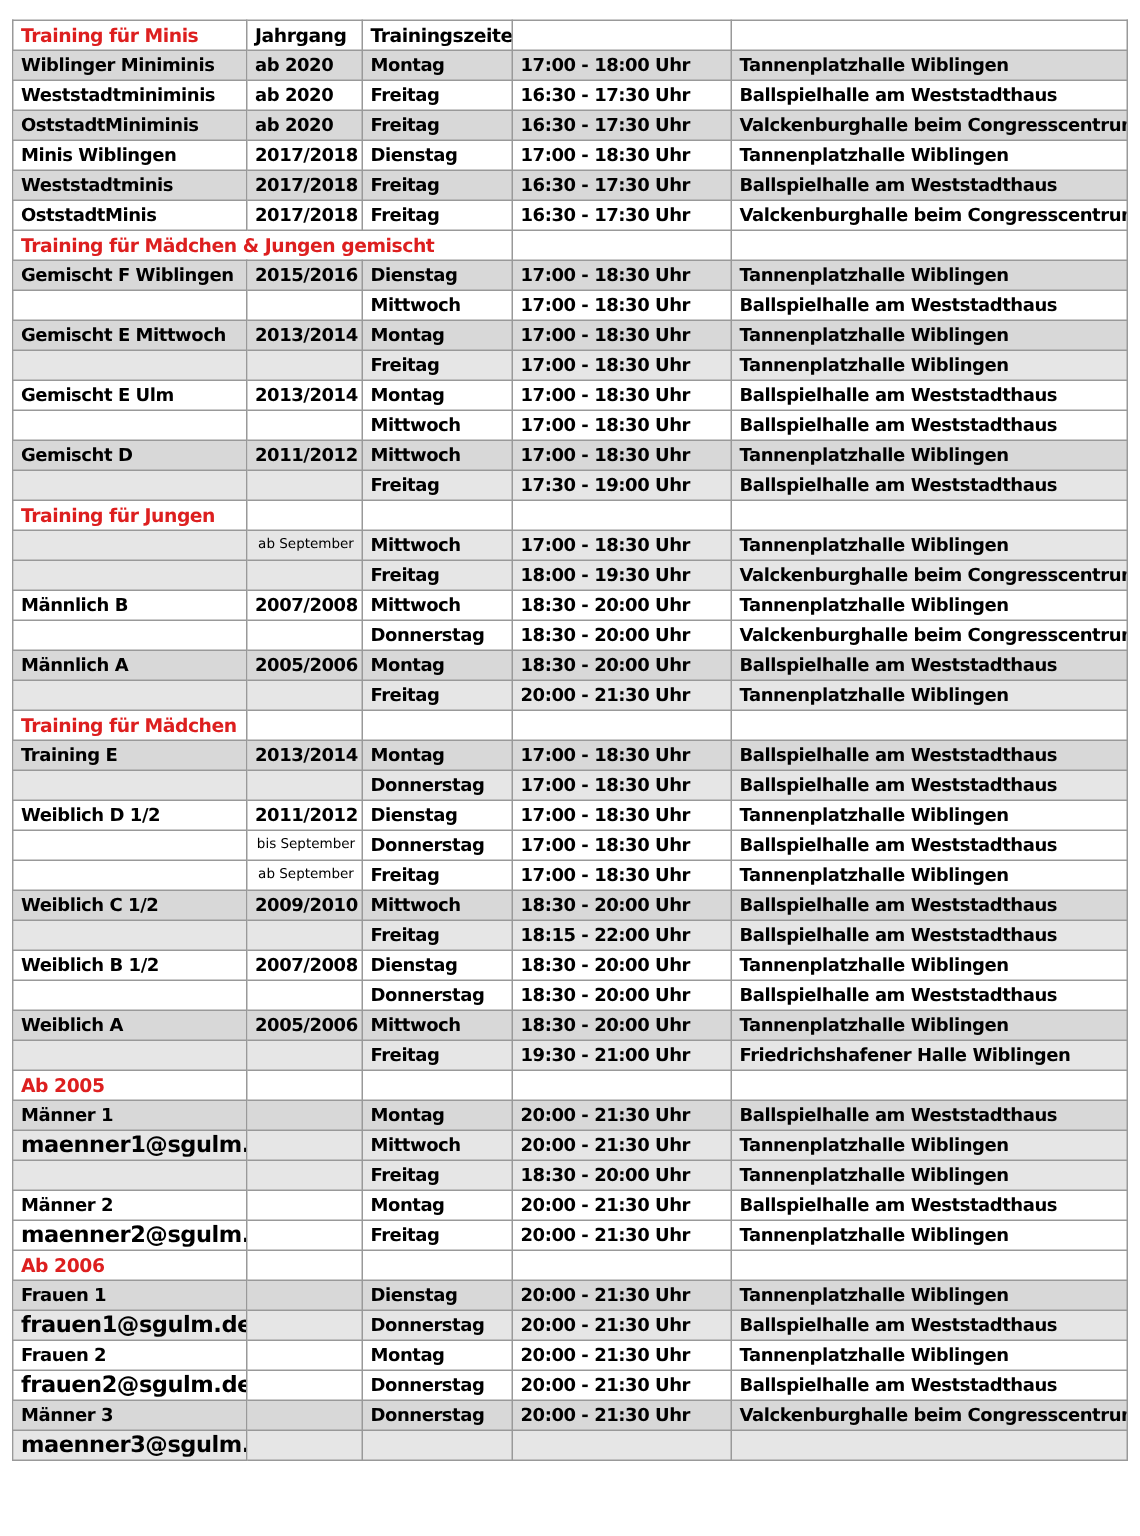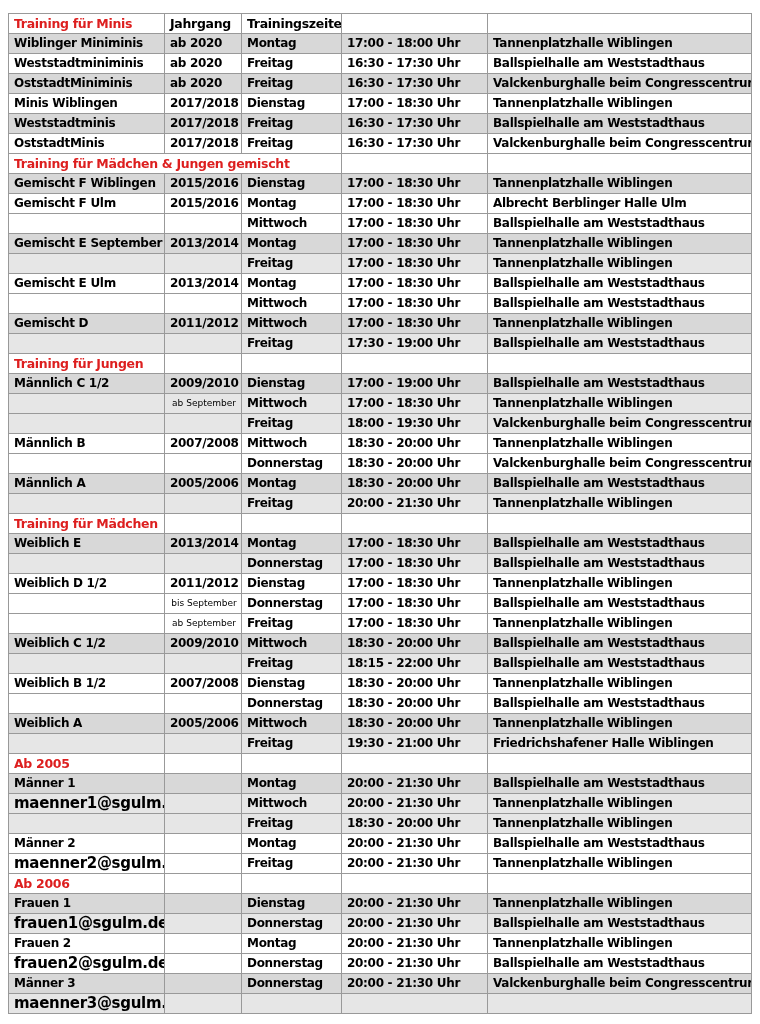--- a/index.html
+++ b/index.html
@@ -98,35 +98,28 @@
           <td></td>
         </tr>
         <tr class="g1">
           <td class="team">Gemischt F Wiblingen</td>
           <td class="year">2015/2016</td>
           <td class="day">Dienstag</td>
           <td class="time">17:00 - 18:30 Uhr</td>
           <td class="loc">Tannenplatzhalle Wiblingen</td>
         </tr>
         <tr class="w">
-          <td class="team">Gemischt F Ulm</td>
-          <td class="year">2015/2016</td>
-          <td class="day">Montag</td>
-          <td class="time">17:00 - 18:30 Uhr</td>
-          <td class="loc">Albrecht Berblinger Halle Ulm</td>
-        </tr>
-        <tr class="w">
-          <td class="team"></td>
-          <td class="year"></td>
-          <td class="day">Mittwoch</td>
-          <td class="time">17:00 - 18:30 Uhr</td>
-          <td class="loc">Ballspielhalle am Weststadthaus</td>
-        </tr>
-        <tr class="g1">
-          <td class="team">Gemischt E September</td>
+          <td class="team"></td>
+          <td class="year"></td>
+          <td class="day">Mittwoch</td>
+          <td class="time">17:00 - 18:30 Uhr</td>
+          <td class="loc">Ballspielhalle am Weststadthaus</td>
+        </tr>
+        <tr class="g1">
+          <td class="team">Gemischt E Mittwoch</td>
           <td class="year">2013/2014</td>
           <td class="day">Montag</td>
           <td class="time">17:00 - 18:30 Uhr</td>
           <td class="loc">Tannenplatzhalle Wiblingen</td>
         </tr>
         <tr class="g2">
           <td class="team"></td>
           <td class="year"></td>
           <td class="day">Freitag</td>
           <td class="time">17:00 - 18:30 Uhr</td>
@@ -160,27 +153,20 @@
           <td class="time">17:30 - 19:00 Uhr</td>
           <td class="loc">Ballspielhalle am Weststadthaus</td>
         </tr>
         <tr class="hdr">
           <td class="sec">Training für Jungen</td>
           <td></td>
           <td></td>
           <td></td>
           <td></td>
         </tr>
-        <tr class="g1">
-          <td class="team">Männlich C 1/2</td>
-          <td class="year">2009/2010</td>
-          <td class="day">Dienstag</td>
-          <td class="time">17:00 - 19:00 Uhr</td>
-          <td class="loc">Ballspielhalle am Weststadthaus</td>
-        </tr>
         <tr class="g2">
           <td class="team"></td>
           <td class="note">ab September</td>
           <td class="day">Mittwoch</td>
           <td class="time">17:00 - 18:30 Uhr</td>
           <td class="loc">Tannenplatzhalle Wiblingen</td>
         </tr>
         <tr class="g2">
           <td class="team"></td>
           <td class="year"></td>
@@ -217,21 +203,21 @@
           <td class="loc">Tannenplatzhalle Wiblingen</td>
         </tr>
         <tr class="hdr">
           <td class="sec">Training für Mädchen</td>
           <td></td>
           <td></td>
           <td></td>
           <td></td>
         </tr>
         <tr class="g1">
-          <td class="team">Weiblich E</td>
+          <td class="team">Training E</td>
           <td class="year">2013/2014</td>
           <td class="day">Montag</td>
           <td class="time">17:00 - 18:30 Uhr</td>
           <td class="loc">Ballspielhalle am Weststadthaus</td>
         </tr>
         <tr class="g2">
           <td class="team"></td>
           <td class="year"></td>
           <td class="day">Donnerstag</td>
           <td class="time">17:00 - 18:30 Uhr</td>

